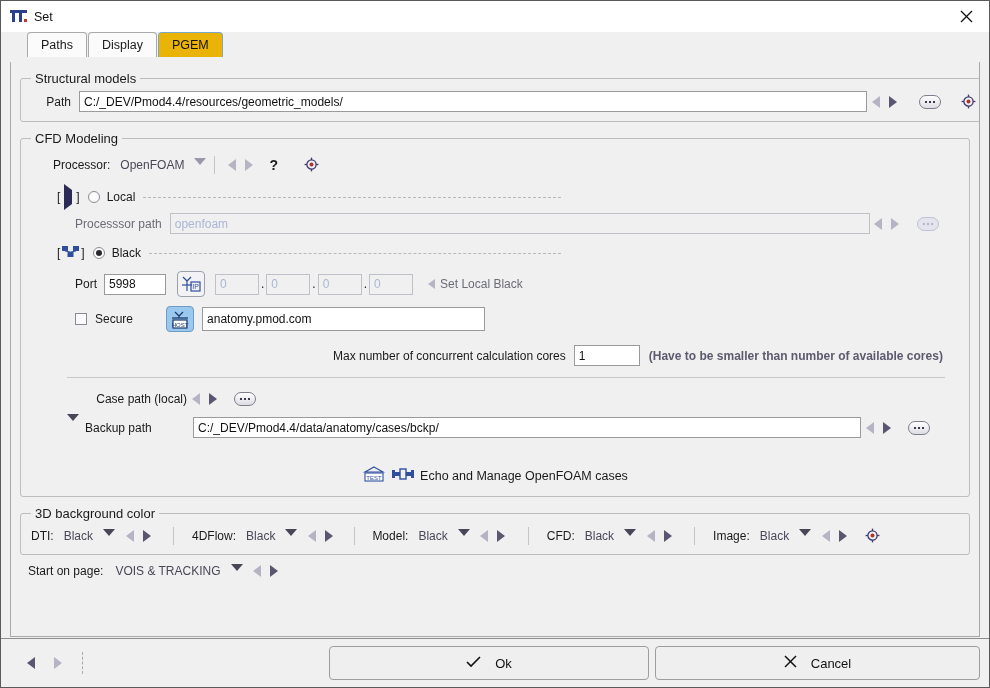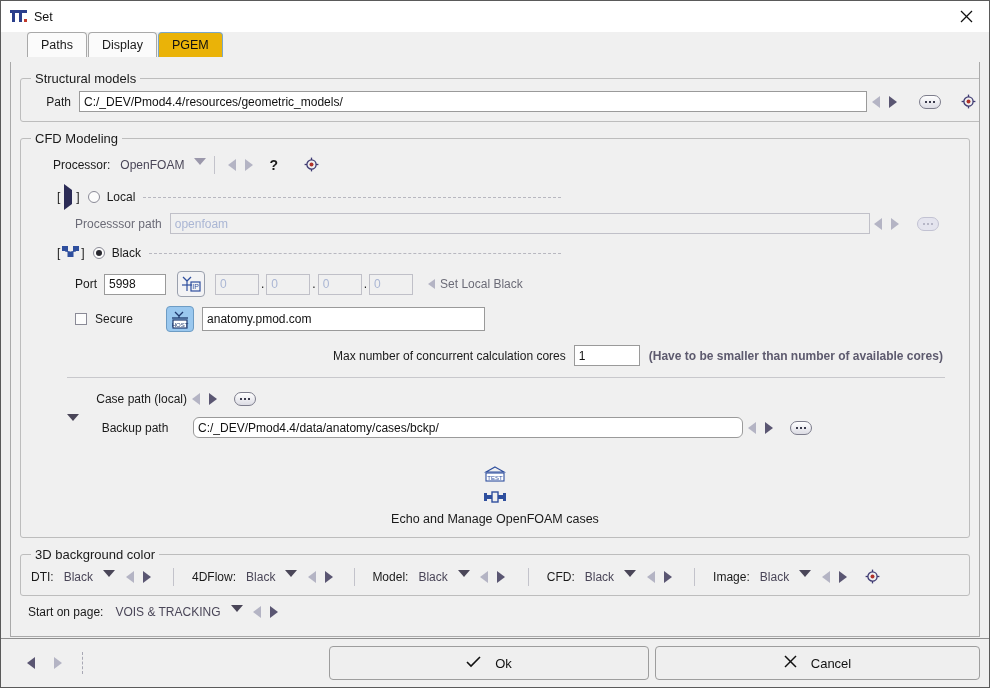--- a/index.html
+++ b/index.html
@@ -232,21 +232,20 @@
     display: flex; align-items: center; justify-content: center;
     gap: 14px;
     font-size: 13px; color: #111;
     cursor: pointer;
   }
 
   .echo-row {
     display:flex; align-items:center; justify-content:center;
     gap: 6px; cursor: pointer;
     padding: 4px 0 2px 0;
-    flex-direction: column;
   }
   .echo-label { font-size: 12.5px; color: #1a1a1a; }
 
   .hint { color: #5d5a6e; font-size: 12px; }
 </style>
 </head>
 <body>
 
 <div class="window">
 
@@ -452,22 +451,22 @@
             <i></i>
             <i></i>
             <i></i>
           </span>
       </div>
 
       <div class="row" style="margin:9px 0 0 36px;">
         <span style="margin-right:6px; cursor:pointer;">
           <span class="tri down" style="border-top-color:#4a4658;"></span>
         </span>
-        <span class="lbl" style="width:100px; text-align:center;">Backup path</span>
-        <input class="txt" style="width: 550px; margin-left: 8px; border-radius: 6px;" value="C:/_DEV/Pmod4.4/data/anatomy/cases/bckp/">
+        <span class="lbl" style="width:100px; text-align:left;">Backup path</span>
+        <input class="txt" style="width: 668px; margin-left: 8px;" value="C:/_DEV/Pmod4.4/data/anatomy/cases/bckp/">
         <span class="navbtn">
             <span class="tri left off"></span>
           </span>
         <span class="navbtn">
             <span class="tri right"></span>
           </span>
         <span style="width:13px;"></span>
         <span class="ellbtn">
             <i></i>
             <i></i>

